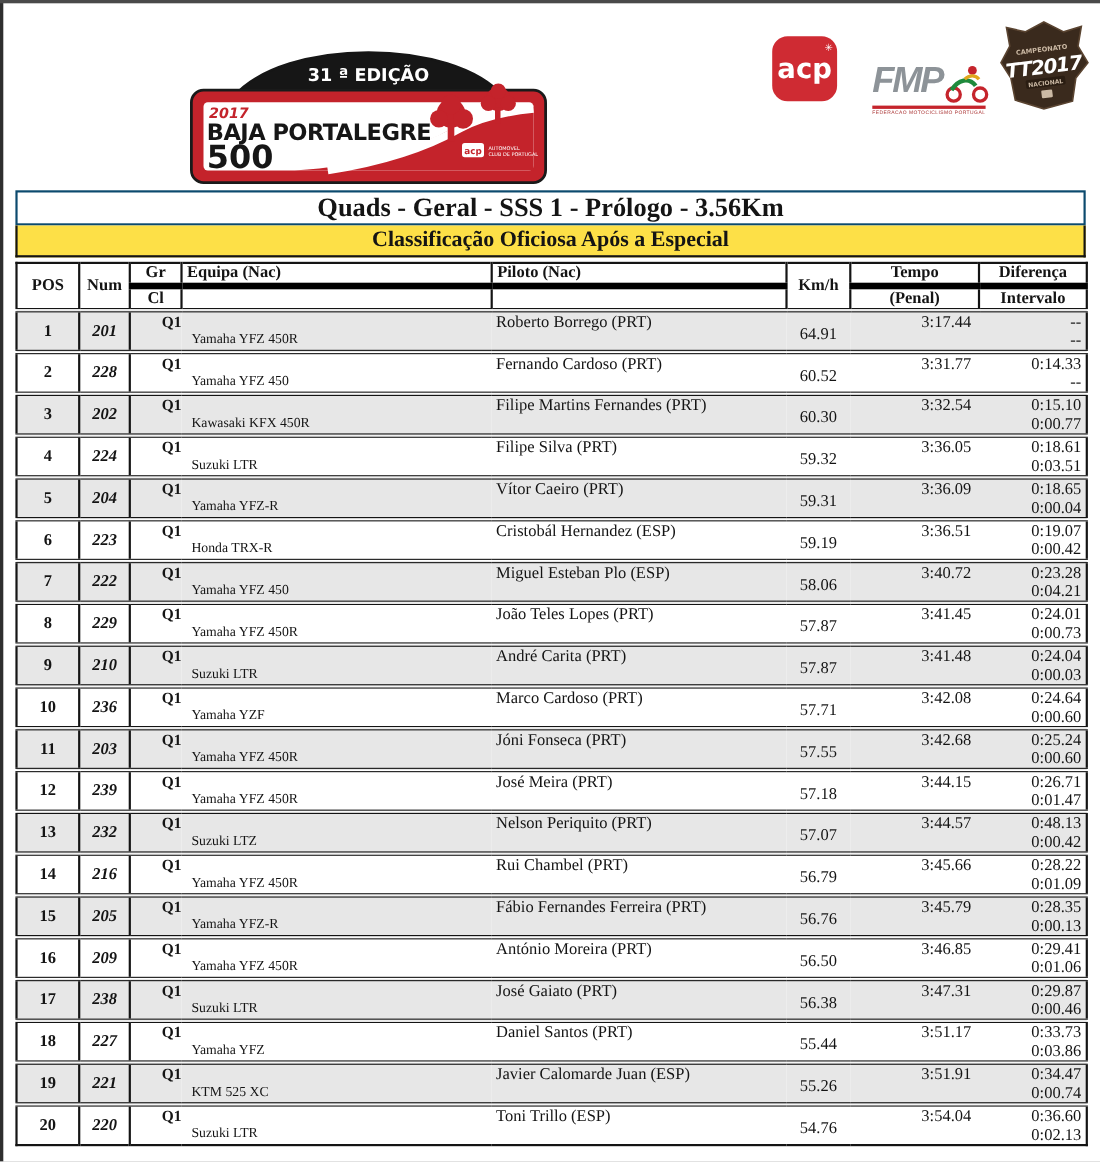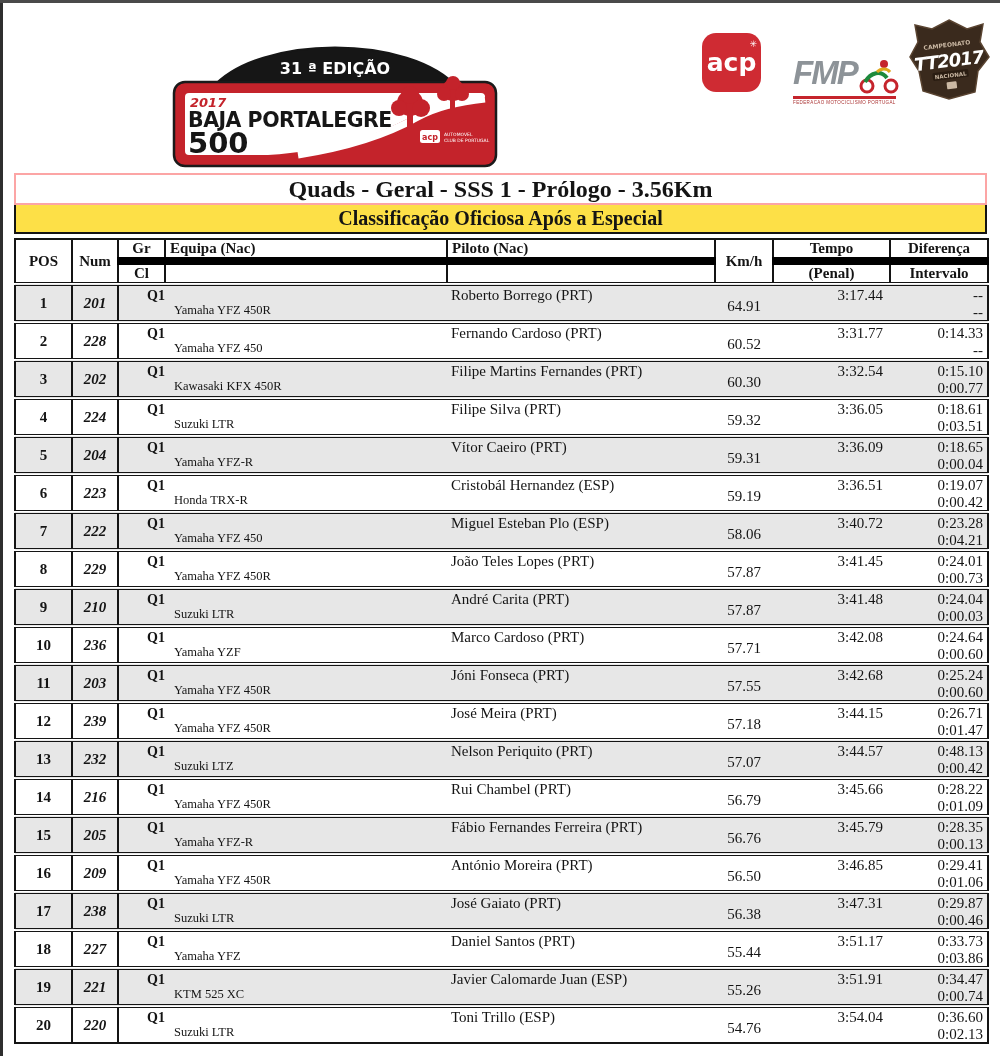--- a/index.html
+++ b/index.html
@@ -23,32 +23,32 @@
   .fmp { position:absolute; left:793px; top:38px; width:112px; font-family:Liberation Sans, sans-serif;margin-top:20px; }
   .fmp-row { display:flex; align-items:flex-start; }
   .fmp-text { font-size:33px; font-weight:bold; font-style:italic; color:#8d9398; letter-spacing:-2px; line-height:30px; }
   .fmp-line { height:3px; background:#c5242c; width:103px; margin-top:2px; }
   .fmp-caption { font-size:4.5px; color:#a33; letter-spacing:.4px; margin-top:1px; white-space:nowrap; }
   .tt { position:absolute; left:906px; top:17px; width:86px; height:86px; }
 
   
   .doc { position:absolute; left:14px; top:173px; width:973px; }
   .title-box {
-    border:2px solid #fca5a5; height:32px; display:flex; align-items:center; justify-content:center;
+    border:2px solid #0c4a6e; height:32px; display:flex; align-items:center; justify-content:center;
     font-size:24px; font-weight:bold;
   }
   .subtitle-box {
     border:2px solid #141414; border-top:none; height:29px; background:#fde047;
     display:flex; align-items:center; justify-content:center; font-size:20px; font-weight:bold;
   }
   .gap { height:4px; }
   table { border-collapse:collapse; table-layout:fixed; width:973px; border:2px solid #141414; font-size:15px; }
   thead th { font-weight:bold; font-size:15px; padding:0 4px; }
   thead tr.h1 th { height:21px; }
-  thead tr.h2 th { height:19px; border-top:8px solid #000000; }
+  thead tr.h2 th { height:19px; border-top:6px solid #000000; }
   th.b-left, td.b-left { border-left:2px solid #141414; }
   .al { text-align:left; } .ar { text-align:center; } .ac { text-align:center; }
   .it { }
   tbody td { border-top:4px double #141414; height:35px; vertical-align:top; padding:0; }
   tbody tr:nth-child(odd) { background:#e7e7e7; }
   td.pos, td.num { vertical-align:middle; text-align:center; font-weight:bold; }
   td.num { font-style:italic; }
   td.gr { text-align:right; font-size:14px; padding-top:2px; font-weight:bold; }
   td.equipa { vertical-align:bottom; font-size:12.5px; padding:0 0 2px 9px;margin-top:40px; }
   td.piloto { padding:1px 0 0 4px; }

